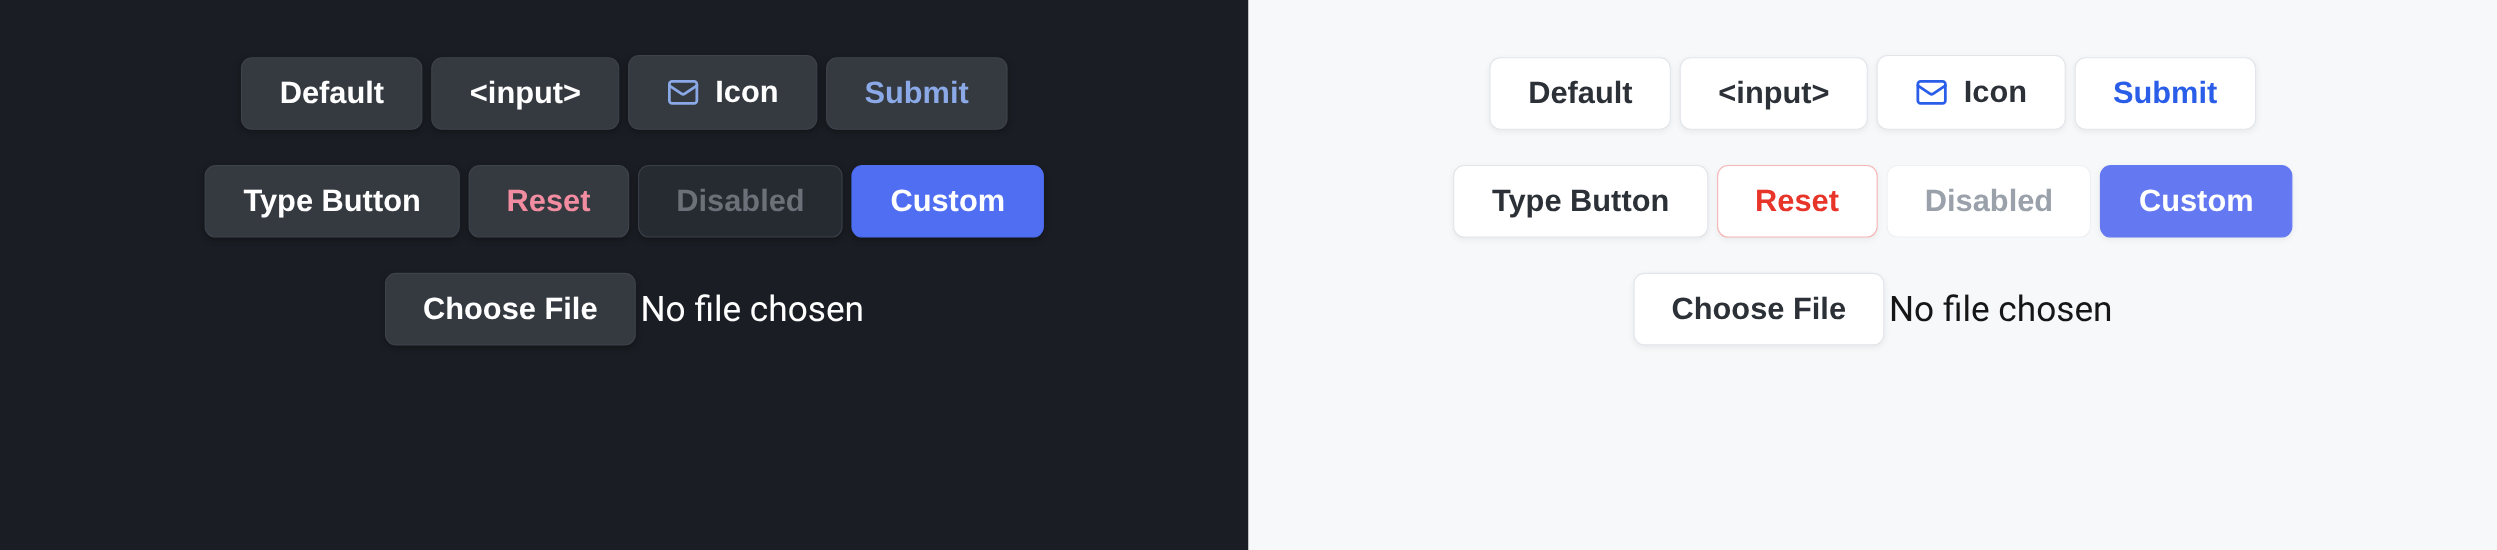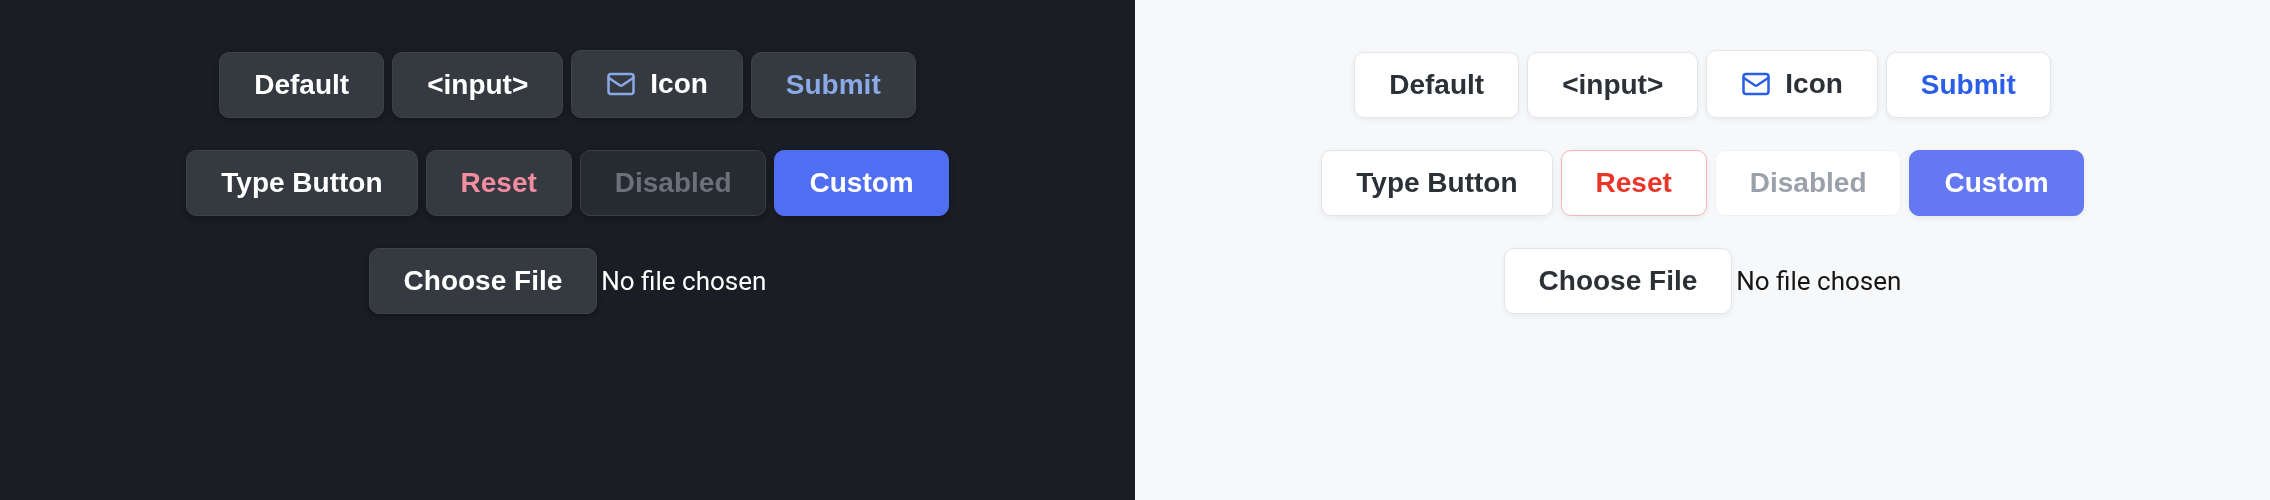--- a/index.html
+++ b/index.html
@@ -97,21 +97,21 @@
       height: 30px;
     }
     .dark .icon-envelope svg { stroke: #8aa9e6; }
     .light .icon-envelope svg { stroke: #2a5ee8; }
     .file-row {
       display: flex;
       align-items: center;
       gap: 4px;
     }
     .file-status {
-      font-size: 26px;
+      font-size: 32px;
     }
     .dark .file-status { color: #ffffff; }
     .light .file-status { color: #161616; }
   </style>
 </head>
 <body>
 
 <div class="panel dark">
   <div class="row">
     <button class="btn">Default</button>

